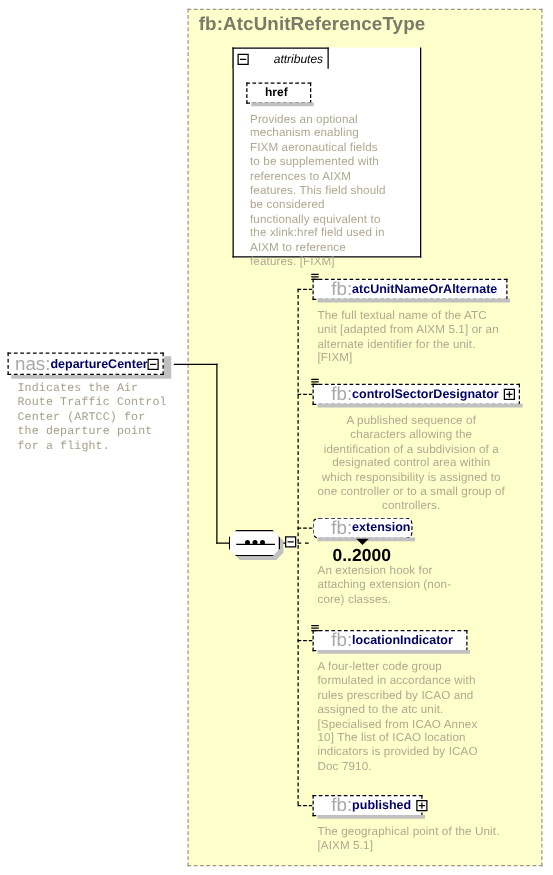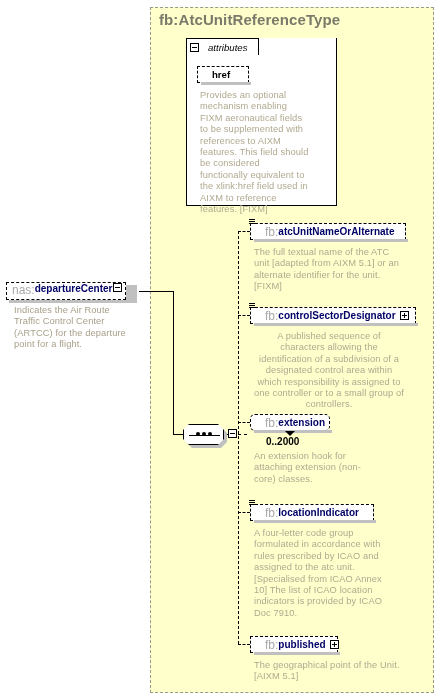--- a/index.html
+++ b/index.html
@@ -19,20 +19,21 @@
   .doc {
     position: absolute;
     color: #b0a98f;
     font-size: 9.3px;
     line-height: 11.4px;
     font-family: "Liberation Sans", sans-serif;
     letter-spacing: 0.1px;
   }
   .doc-left {
     color: #a8a08a;
+    font-family: Liberation Mono, monospace;
   }
 
   
   #type-container {
     position: absolute;
     left: 150px;
     top: 7px;
     width: 284px;
     height: 686px;
     background: #ffffcc;
@@ -73,21 +74,21 @@
     box-sizing: border-box;
     display: flex;
     align-items: center;
     padding: 0 4px 0 3px;
     z-index: 3;
   }
   #attributes-label {
     font-size: 9.6px;
     font-style: italic;
     color: #000000;
-    margin-left: 9px;
+    margin-left: 20px;
     white-space: nowrap;
   }
 
   
   .pmbox {
     width: 9px;
     height: 9px;
     border: 1px solid #000000;
     background: #ffffff;
     box-sizing: border-box;
@@ -130,21 +131,21 @@
     content: "";
     position: absolute;
     left: 3px;
     top: 100%;
     width: 100%;
     height: 3px;
     background: #c0c0c0;
     z-index: -1;
   }
   .ns {
-    font-size: 12px;
+    font-size: 15px;
     color: #a9a9a9;
     font-weight: normal;
     white-space: nowrap;
   }
   .nm {
     font-size: 10px;
     color: #000066;
     font-weight: bold;
     white-space: nowrap;
   }
@@ -184,21 +185,21 @@
   .card-chevron {
     position: absolute;
     width: 0; height: 0;
     border-left: 5px solid transparent;
     border-right: 5px solid transparent;
     border-top: 5px solid #000000;
     z-index: 6;
   }
   .card-label {
     position: absolute;
-    font-size: 10px;
+    font-size: 14px;
     font-weight: bold;
     color: #000000;
     z-index: 6;
   }
 
   
   .ln {
     position: absolute;
     background: #000000;
     z-index: 2;
@@ -276,20 +277,21 @@
   
   #departure-node {
     position: absolute;
     left: 6px;
     top: 282px;
     height: 18px;
     background: #ffffff;
     border: 1px dashed #000000;
     box-sizing: border-box;
     display: flex;
+    align-items: center;
     padding: 0 3px 0 5px;
     z-index: 4;
   }
   #departure-shadow {
     position: absolute;
     left: 9px;
     top: 285px;
     width: 128px;
     height: 18px;
     background: #c0c0c0;

